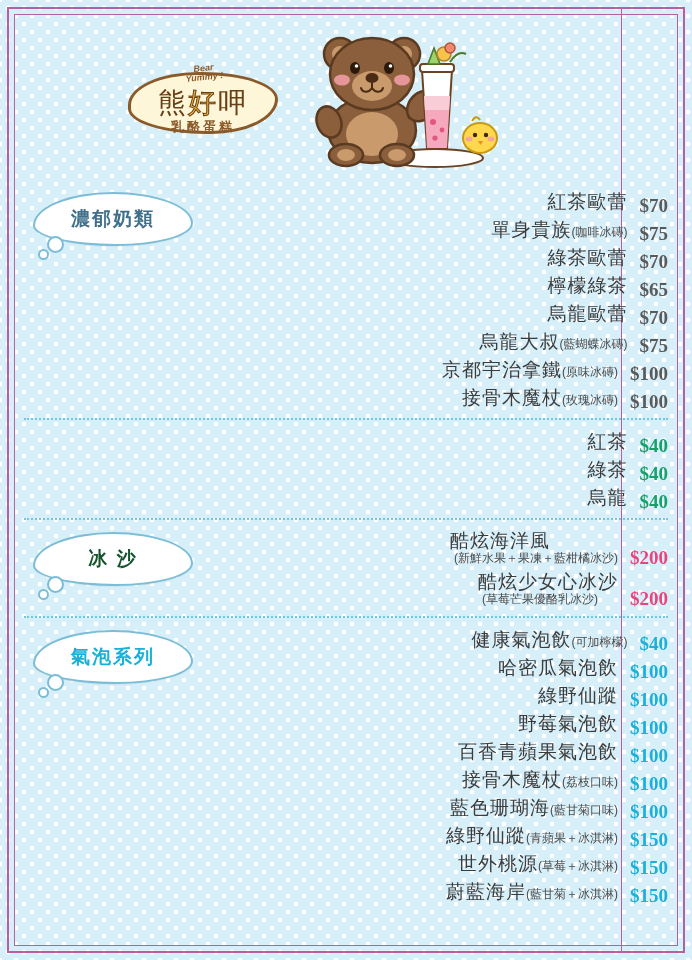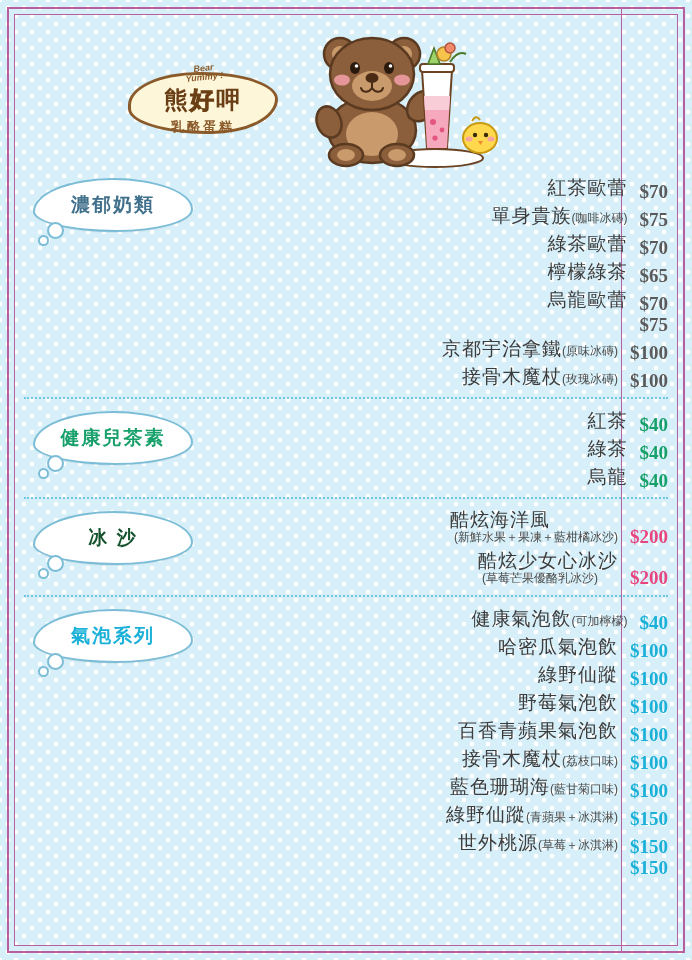--- a/index.html
+++ b/index.html
@@ -88,22 +88,22 @@
     text-align: center;
     width: 60px;
     transform: rotate(-6deg);
   }
   .logo-main {
     position: absolute;
     left: 0;
     top: 22px;
     width: 150px;
     text-align: center;
-    font-size: 24px;
-    font-weight: bold;
+    font-size: 28px;
+    font-weight: normal;
     color: #6b3f16;
     letter-spacing: 2px;
   }
   .logo-main .hl {
     color: #e8b53a;
     -webkit-text-stroke: 1px #6b3f16;
   }
   .logo-sub {
     position: absolute;
     left: 0;
@@ -121,21 +121,21 @@
     left: 300px;
     top: 18px;
     width: 230px;
     height: 152px;
   }
 
   
   .menu {
     position: absolute;
     left: 24px;
-    top: 166px;
+    top: 180px;
     right: 24px;
   }
   .section {
     position: relative;
     display: flex;
     align-items: flex-start;
     padding: 6px 0 6px 0;
   }
   .section + .section {
     border-top: 2px dotted #6fc7e2;
@@ -333,41 +333,35 @@
         </div>
         <div class="row">
           <div class="row-name"><span>檸檬綠茶</span><span class="row-note"></span></div>
           <div class="row-price" style="color:#5a5a5a">$65</div>
         </div>
         <div class="row">
           <div class="row-name"><span>烏龍歐蕾</span><span class="row-note"></span></div>
           <div class="row-price" style="color:#5a5a5a">$70</div>
         </div>
         <div class="row">
+          <div class="row-name"><span>烏龍大叔</span><span class="row-note">(藍蝴蝶冰磚)</span></div>
           <div class="row-price" style="color:#5a5a5a">$75</div>
         </div>
         <div class="row">
           <div class="row-name"><span>京都宇治拿鐵</span><span class="row-note">(原味冰磚)</span></div>
           <div class="row-price" style="color:#5a5a5a">$100</div>
         </div>
         <div class="row">
           <div class="row-name"><span>接骨木魔杖</span><span class="row-note">(玫瑰冰磚)</span></div>
           <div class="row-price" style="color:#5a5a5a">$100</div>
         </div>
       </div>
     </div>
 
     <div class="section">
-      <div class="cloud-wrap">
-        <div class="cloud">
-          <div class="cloud-label" style="color:#17a06a">健康兒茶素</div>
-          <span class="cloud-tail"></span>
-          <span class="cloud-tail2"></span>
-        </div>
-      </div>
       <div class="items">
         <div class="row">
           <div class="row-name"><span>紅茶</span></div>
           <div class="row-price" style="color:#17a06a">$40</div>
         </div>
         <div class="row">
           <div class="row-name"><span>綠茶</span></div>
           <div class="row-price" style="color:#17a06a">$40</div>
         </div>
         <div class="row">
@@ -442,19 +436,20 @@
         </div>
         <div class="row">
           <div class="row-name"><span>綠野仙蹤</span><span class="row-note">(青蘋果＋冰淇淋)</span></div>
           <div class="row-price" style="color:#1ab0d8">$150</div>
         </div>
         <div class="row">
           <div class="row-name"><span>世外桃源</span><span class="row-note">(草莓＋冰淇淋)</span></div>
           <div class="row-price" style="color:#1ab0d8">$150</div>
         </div>
         <div class="row">
+          <div class="row-name"><span>蔚藍海岸</span><span class="row-note">(藍甘菊＋冰淇淋)</span></div>
           <div class="row-price" style="color:#1ab0d8">$150</div>
         </div>
       </div>
     </div>
 
   </div>
 </div>
 
 </body></html>

